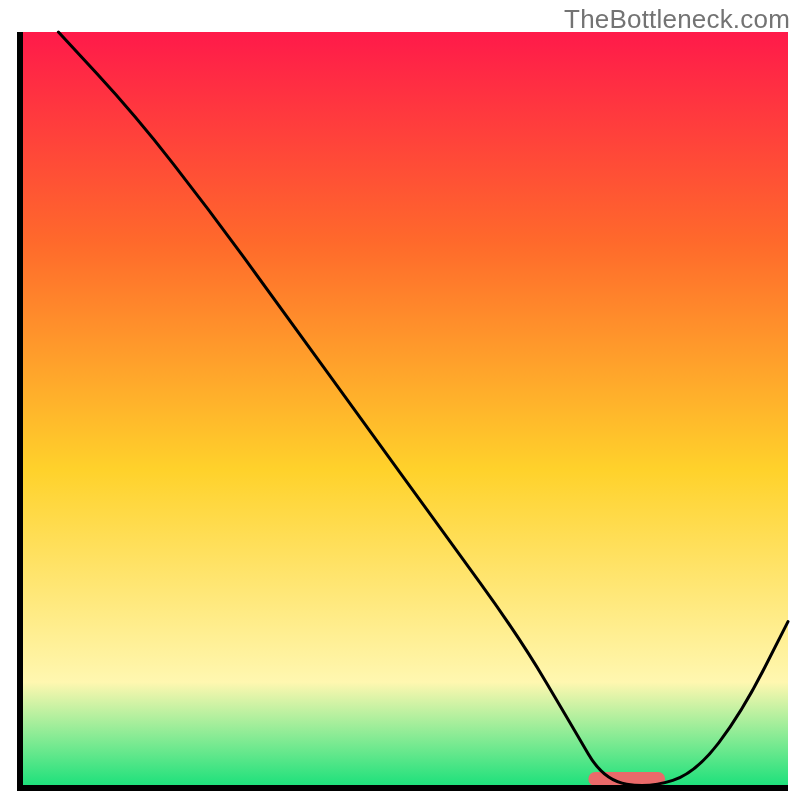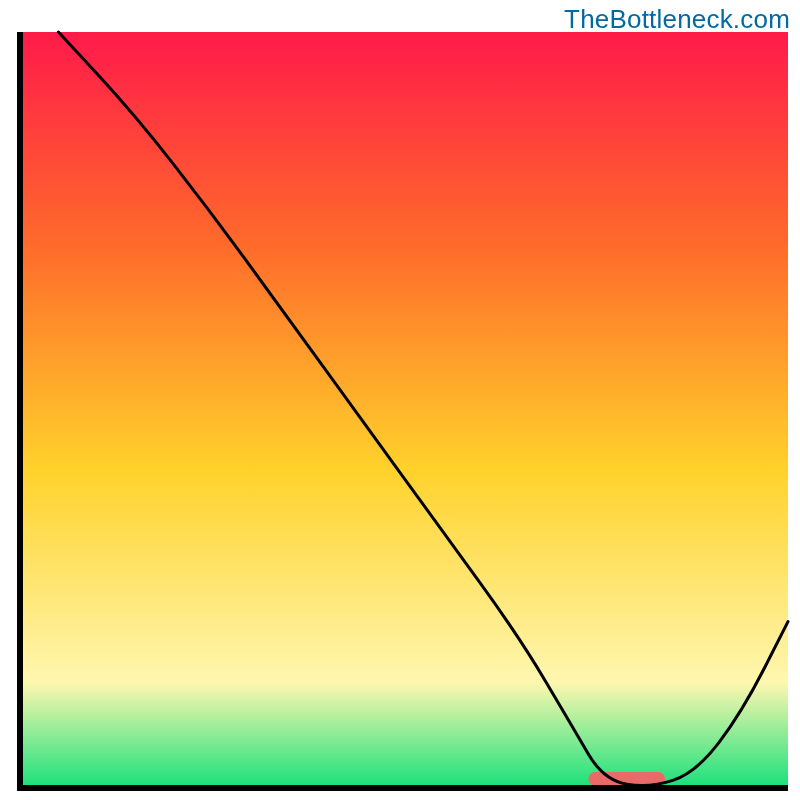--- a/index.html
+++ b/index.html
@@ -17,21 +17,21 @@
     top: 0;
     width: 800px;
     height: 800px;
   }
   .watermark {
     position: absolute;
     top: 4px;
     right: 10px;
     font-size: 26px;
     font-weight: 500;
-    color: #0369a1;
+    color: #737373;
     letter-spacing: 0.2px;
     pointer-events: none;
   }
   .plot-svg {
     position: absolute;
     left: 0;
     top: 0;
     width: 800px;
     height: 800px;
   }

